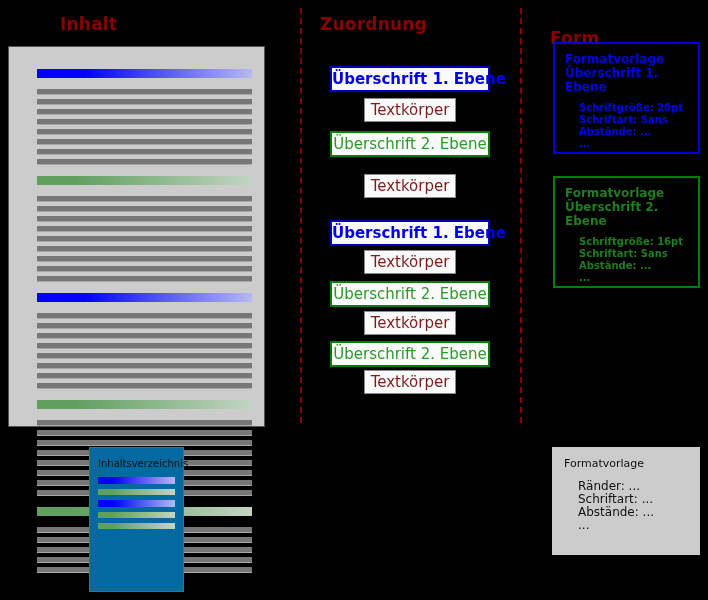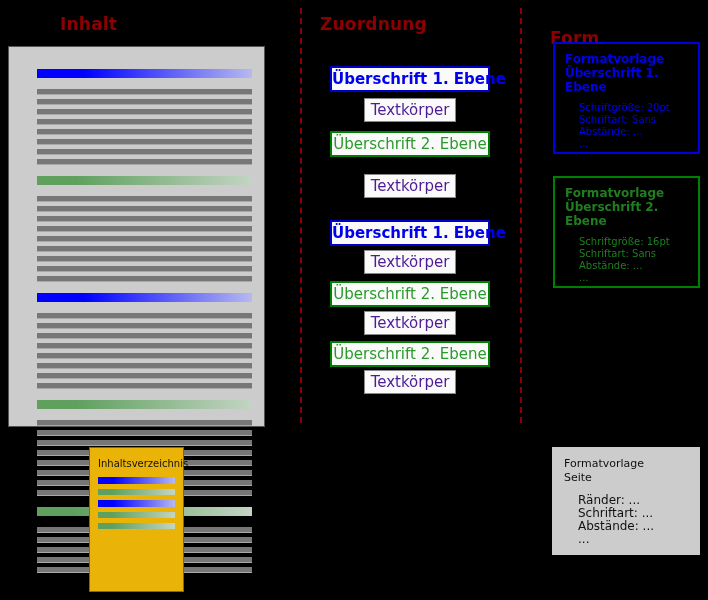--- a/index.html
+++ b/index.html
@@ -90,21 +90,21 @@
   }
   .map-box.h2 {
     border: 2px solid #008000;
     color: #2a9a2a;
     left: 330px;
     width: 160px;
     height: 26px;
   }
   .map-box.body {
     border: 1px solid #8a8a8a;
-    color: #4c1d95;
+    color: #7f1d1d;
     left: 364px;
     width: 92px;
     height: 24px;
     line-height: 22px;
   }
 
   
   .style-box {
     position: absolute;
     box-sizing: border-box;
@@ -112,41 +112,41 @@
     padding: 8px 10px;
   }
   .style-box .sb-title {
     font-weight: bold;
     font-size: 12px;
     line-height: 14px;
   }
   .style-box .sb-props {
     margin-top: 8px;
     margin-left: 14px;
-    font-weight: normal;
+    font-weight: bold;
     font-size: 10px;
     line-height: 12px;
   }
   #style-h1 {
     left: 553px; top: 42px; width: 147px; height: 112px;
     border: 2px solid #0000dd;
     color: #0000ee;
   }
   #style-h2 {
     left: 553px; top: 176px; width: 147px; height: 112px;
     border: 2px solid #008000;
     color: #1f7f1f;
   }
 
   
   #toc-box {
     position: absolute;
     left: 89px; top: 447px;
     width: 95px; height: 145px;
-    background: #eab308;
+    background: #0369a1;
     border: 1px solid #666666;
     box-sizing: border-box;
     padding: 10px 8px 0 8px;
   }
   #toc-box .toc-title {
     font-size: 10px;
     color: #111111;
     margin-bottom: 8px;
   }
   .toc-line {
@@ -294,21 +294,20 @@
       <div class="toc-line h2"></div>
       <div class="toc-line h1"></div>
       <div class="toc-line h2"></div>
       <div class="toc-line h2"></div>
     </div>
 </div>
 
 <div id="page-style-box">
   <div class="ps-title">
     <div>Formatvorlage</div>
-    <div>Seite</div>
   </div>
   <div class="ps-props">
     <div>Ränder: ...</div>
     <div>Schriftart: ...</div>
     <div>Abstände: ...</div>
     <div>...</div>
   </div>
 </div>
 
 </body></html>

